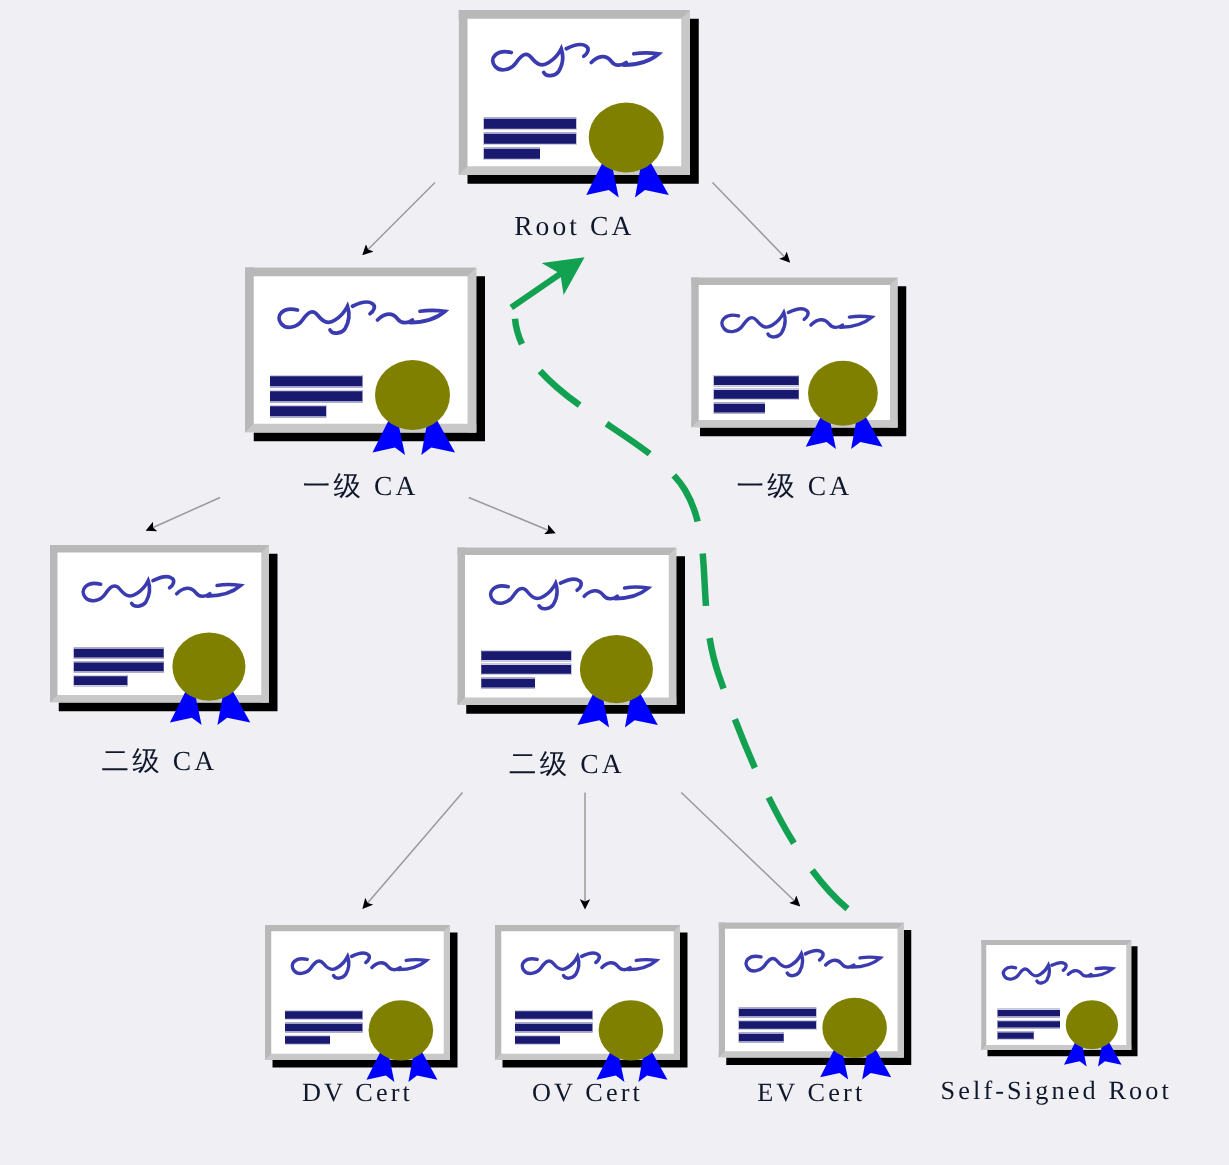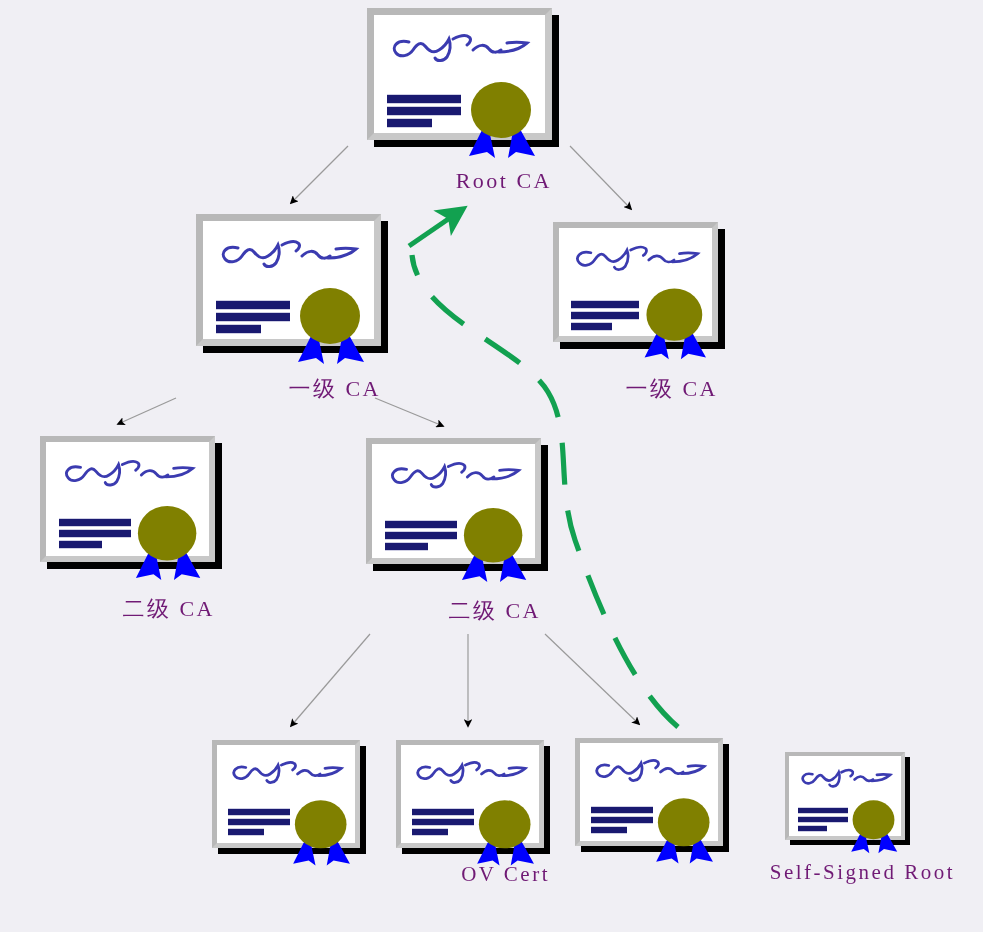--- a/index.html
+++ b/index.html
@@ -55,22 +55,22 @@
     border-top: 1px solid #cfcfe4;
     border-bottom: 1px solid #cfcfe4;
     box-sizing: content-box;
   }
   .seal-wrap {
     position: absolute;
     overflow: visible;
   }
   .node-label {
     position: absolute;
-    text-align: right;
-    color: #701a75;
+    text-align: center;
+    color: #0f172a;
     letter-spacing: 2.5px;
     white-space: nowrap;
     font-family: "Liberation Serif", "DejaVu Serif", serif;
   }
 </style>
 </head>
 <body>
 
 <div id="stage">
 
@@ -232,20 +232,21 @@
       <div class="bar" style="left:16px;top:68px;width:62px;height:6px;"></div>
       <div class="bar" style="left:16px;top:78px;width:62px;height:6px;"></div>
       <div class="bar" style="left:16px;top:88px;width:36px;height:6px;"></div>
       <svg class="seal-wrap" style="left:76px;top:58px;" width="74" height="68" viewBox="0 0 86 78">
         <path d="M 24 40 L 6 76 L 24 72 L 32 78 Z" fill="#0000ff"></path>
         <path d="M 52 40 L 72 76 L 53 72 L 45 78 Z" fill="#0000ff"></path>
         <ellipse cx="38" cy="30" rx="30" ry="28" fill="#808000"></ellipse>
       </svg>
     </div>
   </div>
+  <div class="node-label" style="left:206px;top:862px;width:160px;font-size:21px;">DV Cert</div>
 
   <div class="node" style="left:396px;top:740px;">
     <div class="cert" style="width:148px;height:108px;">
       <div class="cert-shadow" style="left:6px;top:6px;width:148px;height:108px;"></div>
       <div class="cert-frame" style="width:148px;height:108px;border-width:5px;"></div>
       <svg class="sig" style="left:16px;top:17px;" width="118" height="34" viewBox="0 0 146 40">
         <path d="M 22 12 C 10 9 4 17 9 23 C 13 28 22 26 26 20 C 30 14 34 11 38 16 C 42 21 46 24 52 20
                  C 57 17 60 13 62 9 C 64 15 63 22 60 27 C 57 31 50 32 48 28" stroke="#3b3bb0" stroke-width="3.4" fill="none" stroke-linecap="round"></path>
         <path d="M 66 9 C 72 6 78 4 82 7 C 85 9 83 13 80 15" stroke="#3b3bb0" stroke-width="3.4" fill="none" stroke-linecap="round"></path>
         <path d="M 86 20 C 92 14 98 14 102 19 C 105 23 110 23 114 20" stroke="#3b3bb0" stroke-width="3.4" fill="none" stroke-linecap="round"></path>
@@ -277,20 +278,21 @@
       <div class="bar" style="left:16px;top:68px;width:62px;height:6px;"></div>
       <div class="bar" style="left:16px;top:78px;width:62px;height:6px;"></div>
       <div class="bar" style="left:16px;top:88px;width:36px;height:6px;"></div>
       <svg class="seal-wrap" style="left:76px;top:58px;" width="74" height="68" viewBox="0 0 86 78">
         <path d="M 24 40 L 6 76 L 24 72 L 32 78 Z" fill="#0000ff"></path>
         <path d="M 52 40 L 72 76 L 53 72 L 45 78 Z" fill="#0000ff"></path>
         <ellipse cx="38" cy="30" rx="30" ry="28" fill="#808000"></ellipse>
       </svg>
     </div>
   </div>
+  <div class="node-label" style="left:569px;top:862px;width:160px;font-size:21px;">EV Cert</div>
 
   <div class="node" style="left:785px;top:752px;">
     <div class="cert" style="width:120px;height:88px;">
       <div class="cert-shadow" style="left:5px;top:5px;width:120px;height:88px;"></div>
       <div class="cert-frame" style="width:120px;height:88px;border-width:4px;"></div>
       <svg class="sig" style="left:13px;top:13px;" width="96" height="29" viewBox="0 0 146 40">
         <path d="M 22 12 C 10 9 4 17 9 23 C 13 28 22 26 26 20 C 30 14 34 11 38 16 C 42 21 46 24 52 20
                  C 57 17 60 13 62 9 C 64 15 63 22 60 27 C 57 31 50 32 48 28" stroke="#3b3bb0" stroke-width="4" fill="none" stroke-linecap="round"></path>
         <path d="M 66 9 C 72 6 78 4 82 7 C 85 9 83 13 80 15" stroke="#3b3bb0" stroke-width="4" fill="none" stroke-linecap="round"></path>
         <path d="M 86 20 C 92 14 98 14 102 19 C 105 23 110 23 114 20" stroke="#3b3bb0" stroke-width="4" fill="none" stroke-linecap="round"></path>

